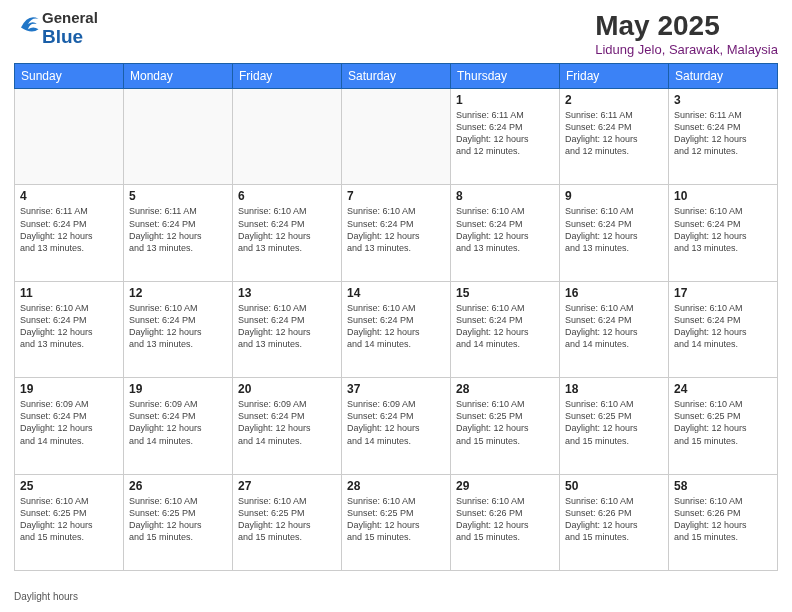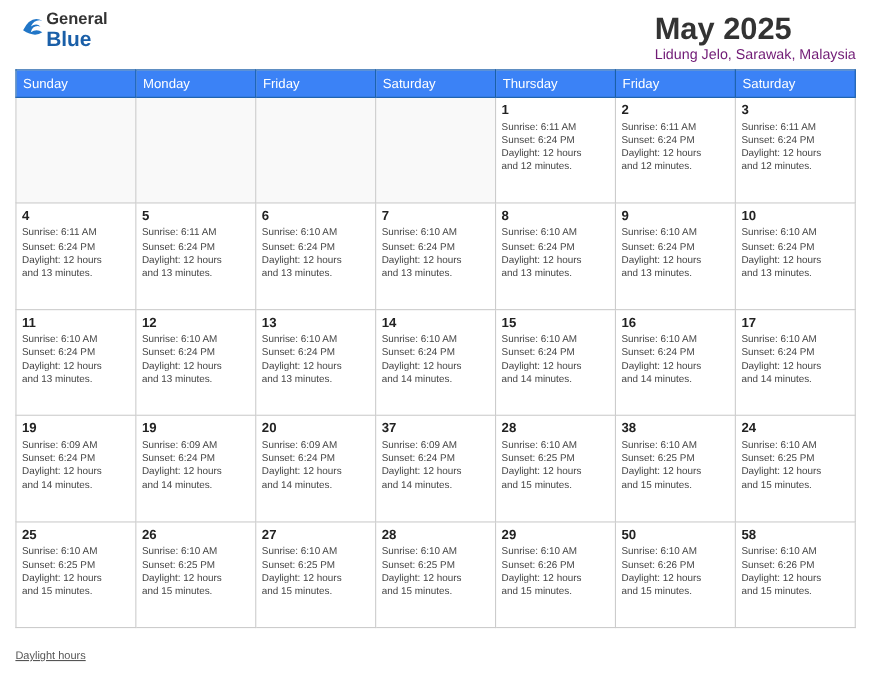--- a/index.html
+++ b/index.html
@@ -95,21 +95,20 @@
     }
     .day-info {
       font-size: 9px;
       color: #444;
       line-height: 1.35;
     }
     .footer {
       margin-top: 20px;
       font-size: 10px;
       color: #555;
-      text-decoration: underline;
     }
   </style>
 </head>
 <body>
 
 <div class="page">
   <div class="header">
     <div class="logo">
       <svg class="logo-icon" viewBox="0 0 32 32" xmlns="http://www.w3.org/2000/svg">
         <path d="M8 20 Q16 4 28 10 Q20 8 16 16 Q22 12 26 16 Q18 14 16 22 Q22 18 28 22 Q20 28 8 20Z" fill="#2176c7"></path>
@@ -297,21 +296,21 @@
 and 14 minutes.</div>
           </td>
           <td>
             <div class="day-num">28</div>
             <div class="day-info" style="white-space: pre-line;">Sunrise: 6:10 AM
 Sunset: 6:25 PM
 Daylight: 12 hours
 and 15 minutes.</div>
           </td>
           <td>
-            <div class="day-num">38</div>
+            <div class="day-num">18</div>
             <div class="day-info" style="white-space: pre-line;">Sunrise: 6:10 AM
 Sunset: 6:25 PM
 Daylight: 12 hours
 and 15 minutes.</div>
           </td>
           <td>
             <div class="day-num">24</div>
             <div class="day-info" style="white-space: pre-line;">Sunrise: 6:10 AM
 Sunset: 6:25 PM
 Daylight: 12 hours

